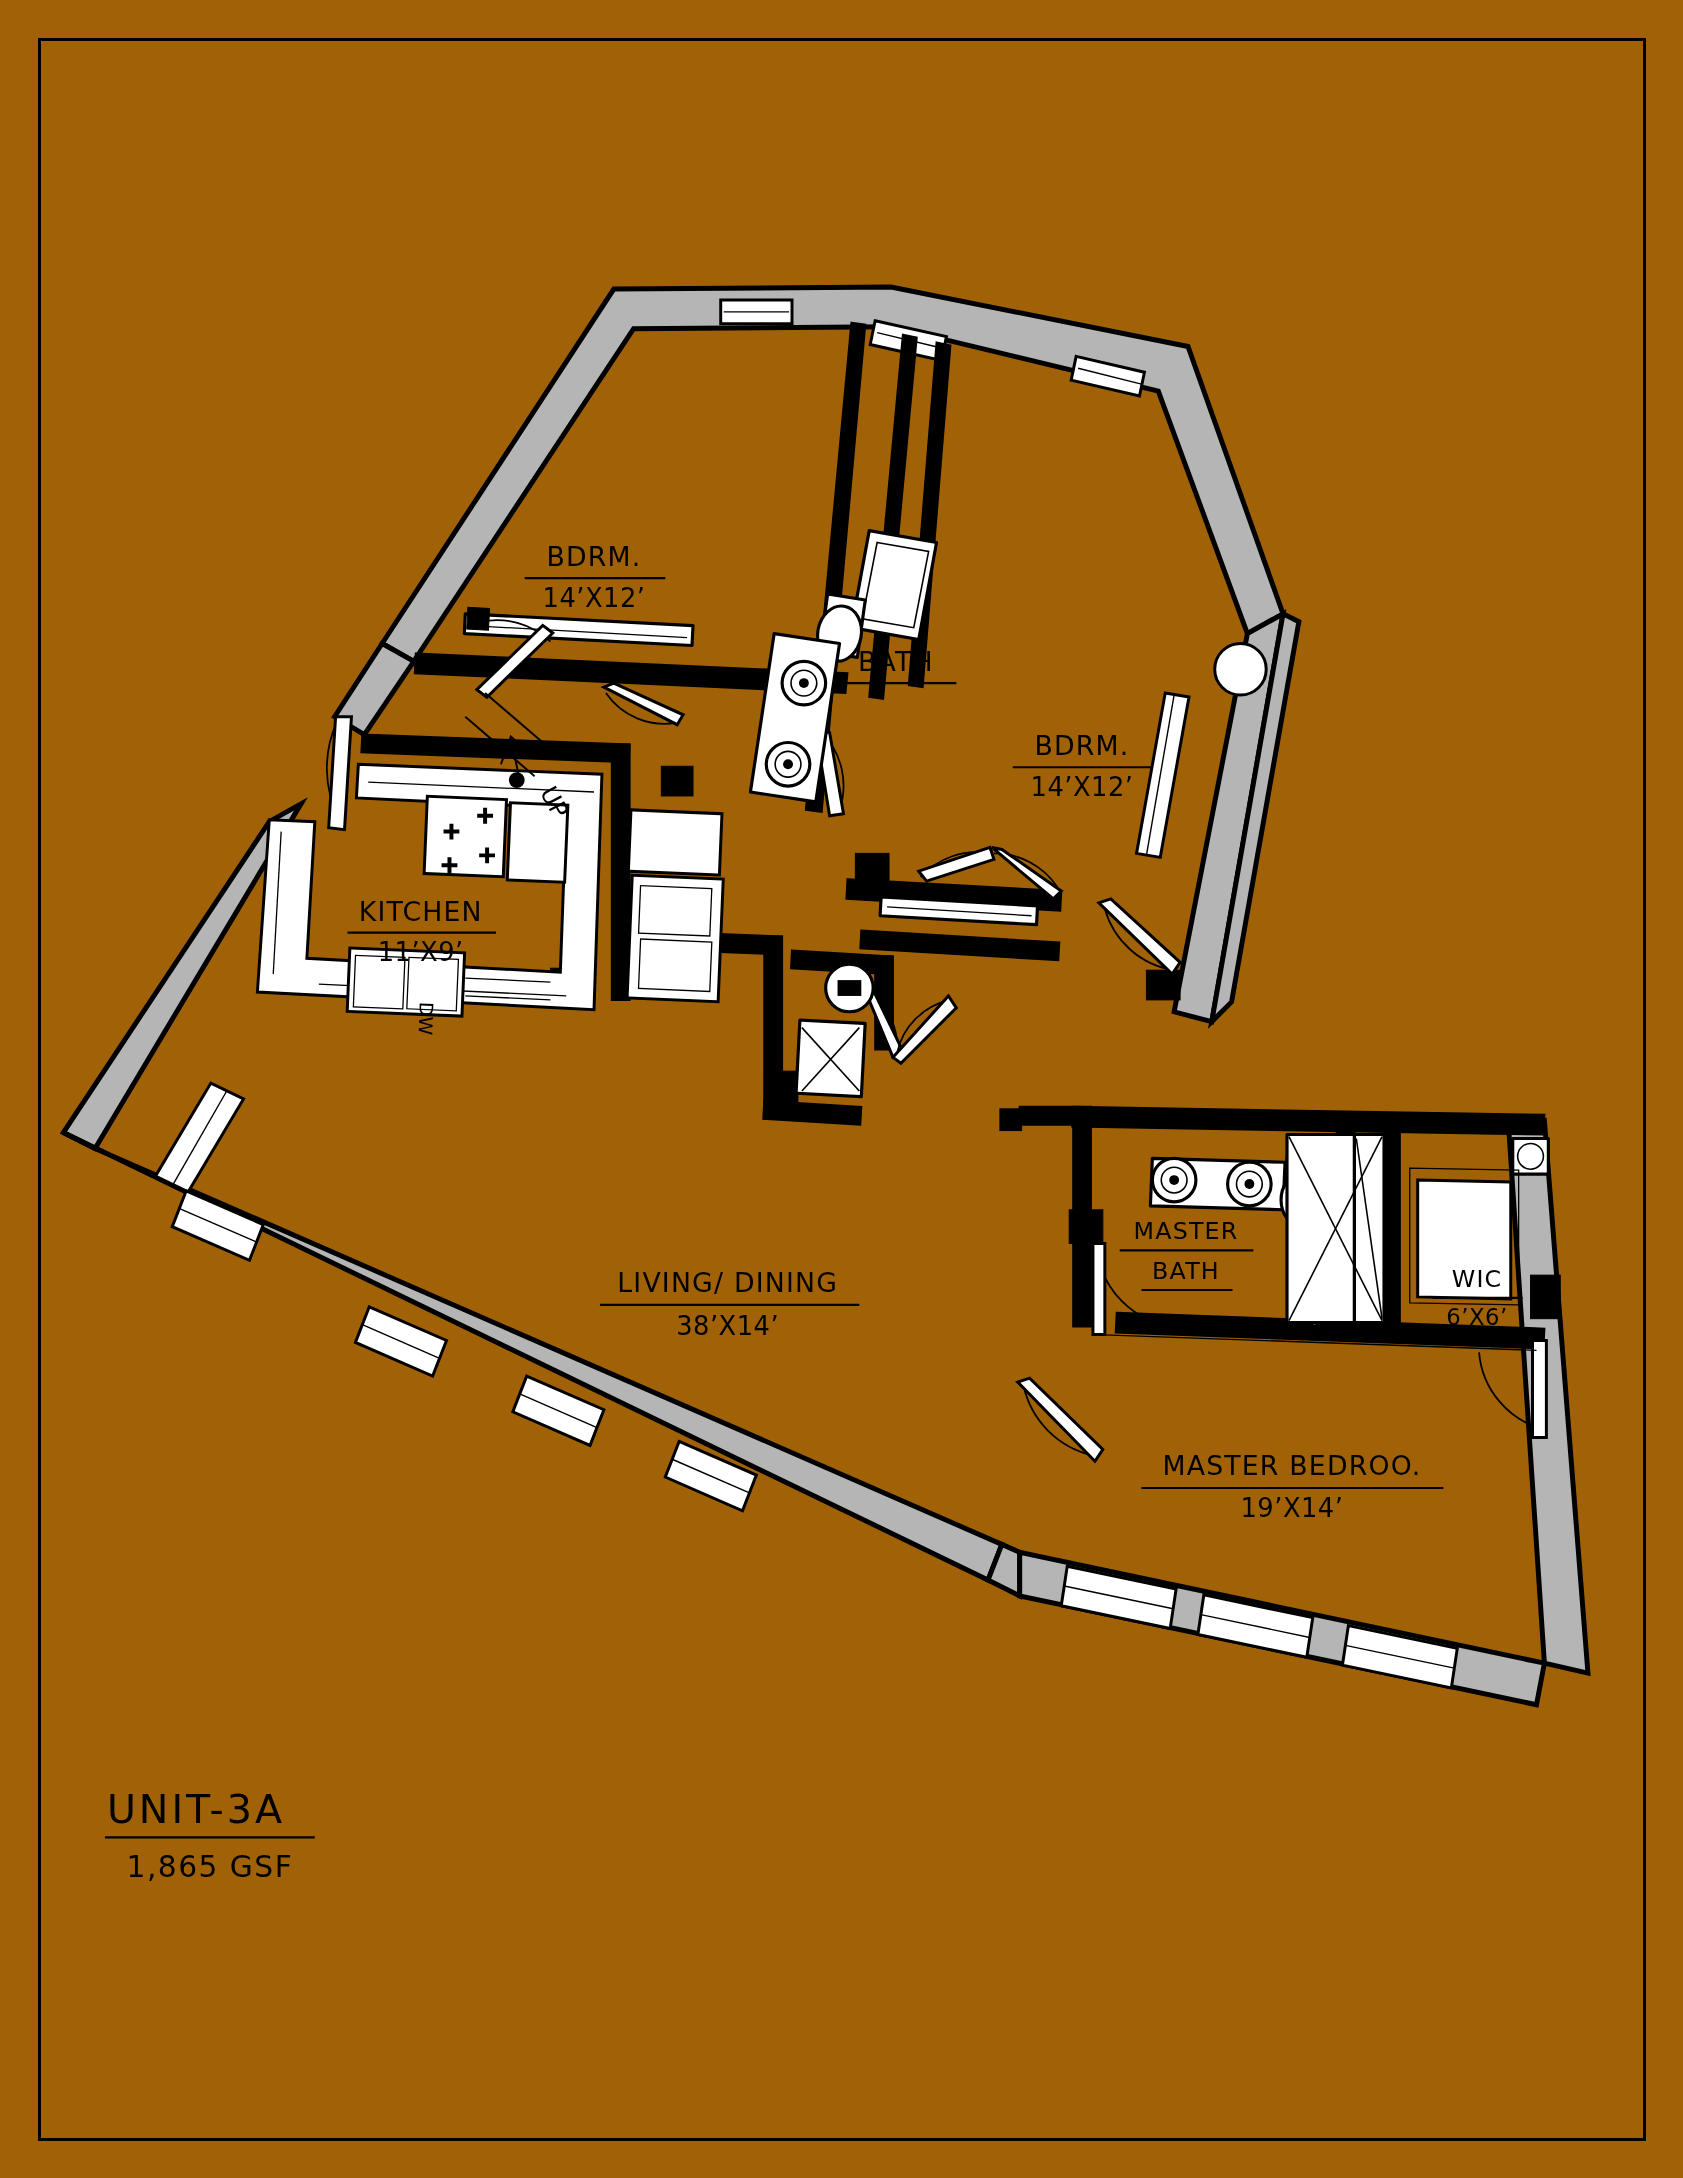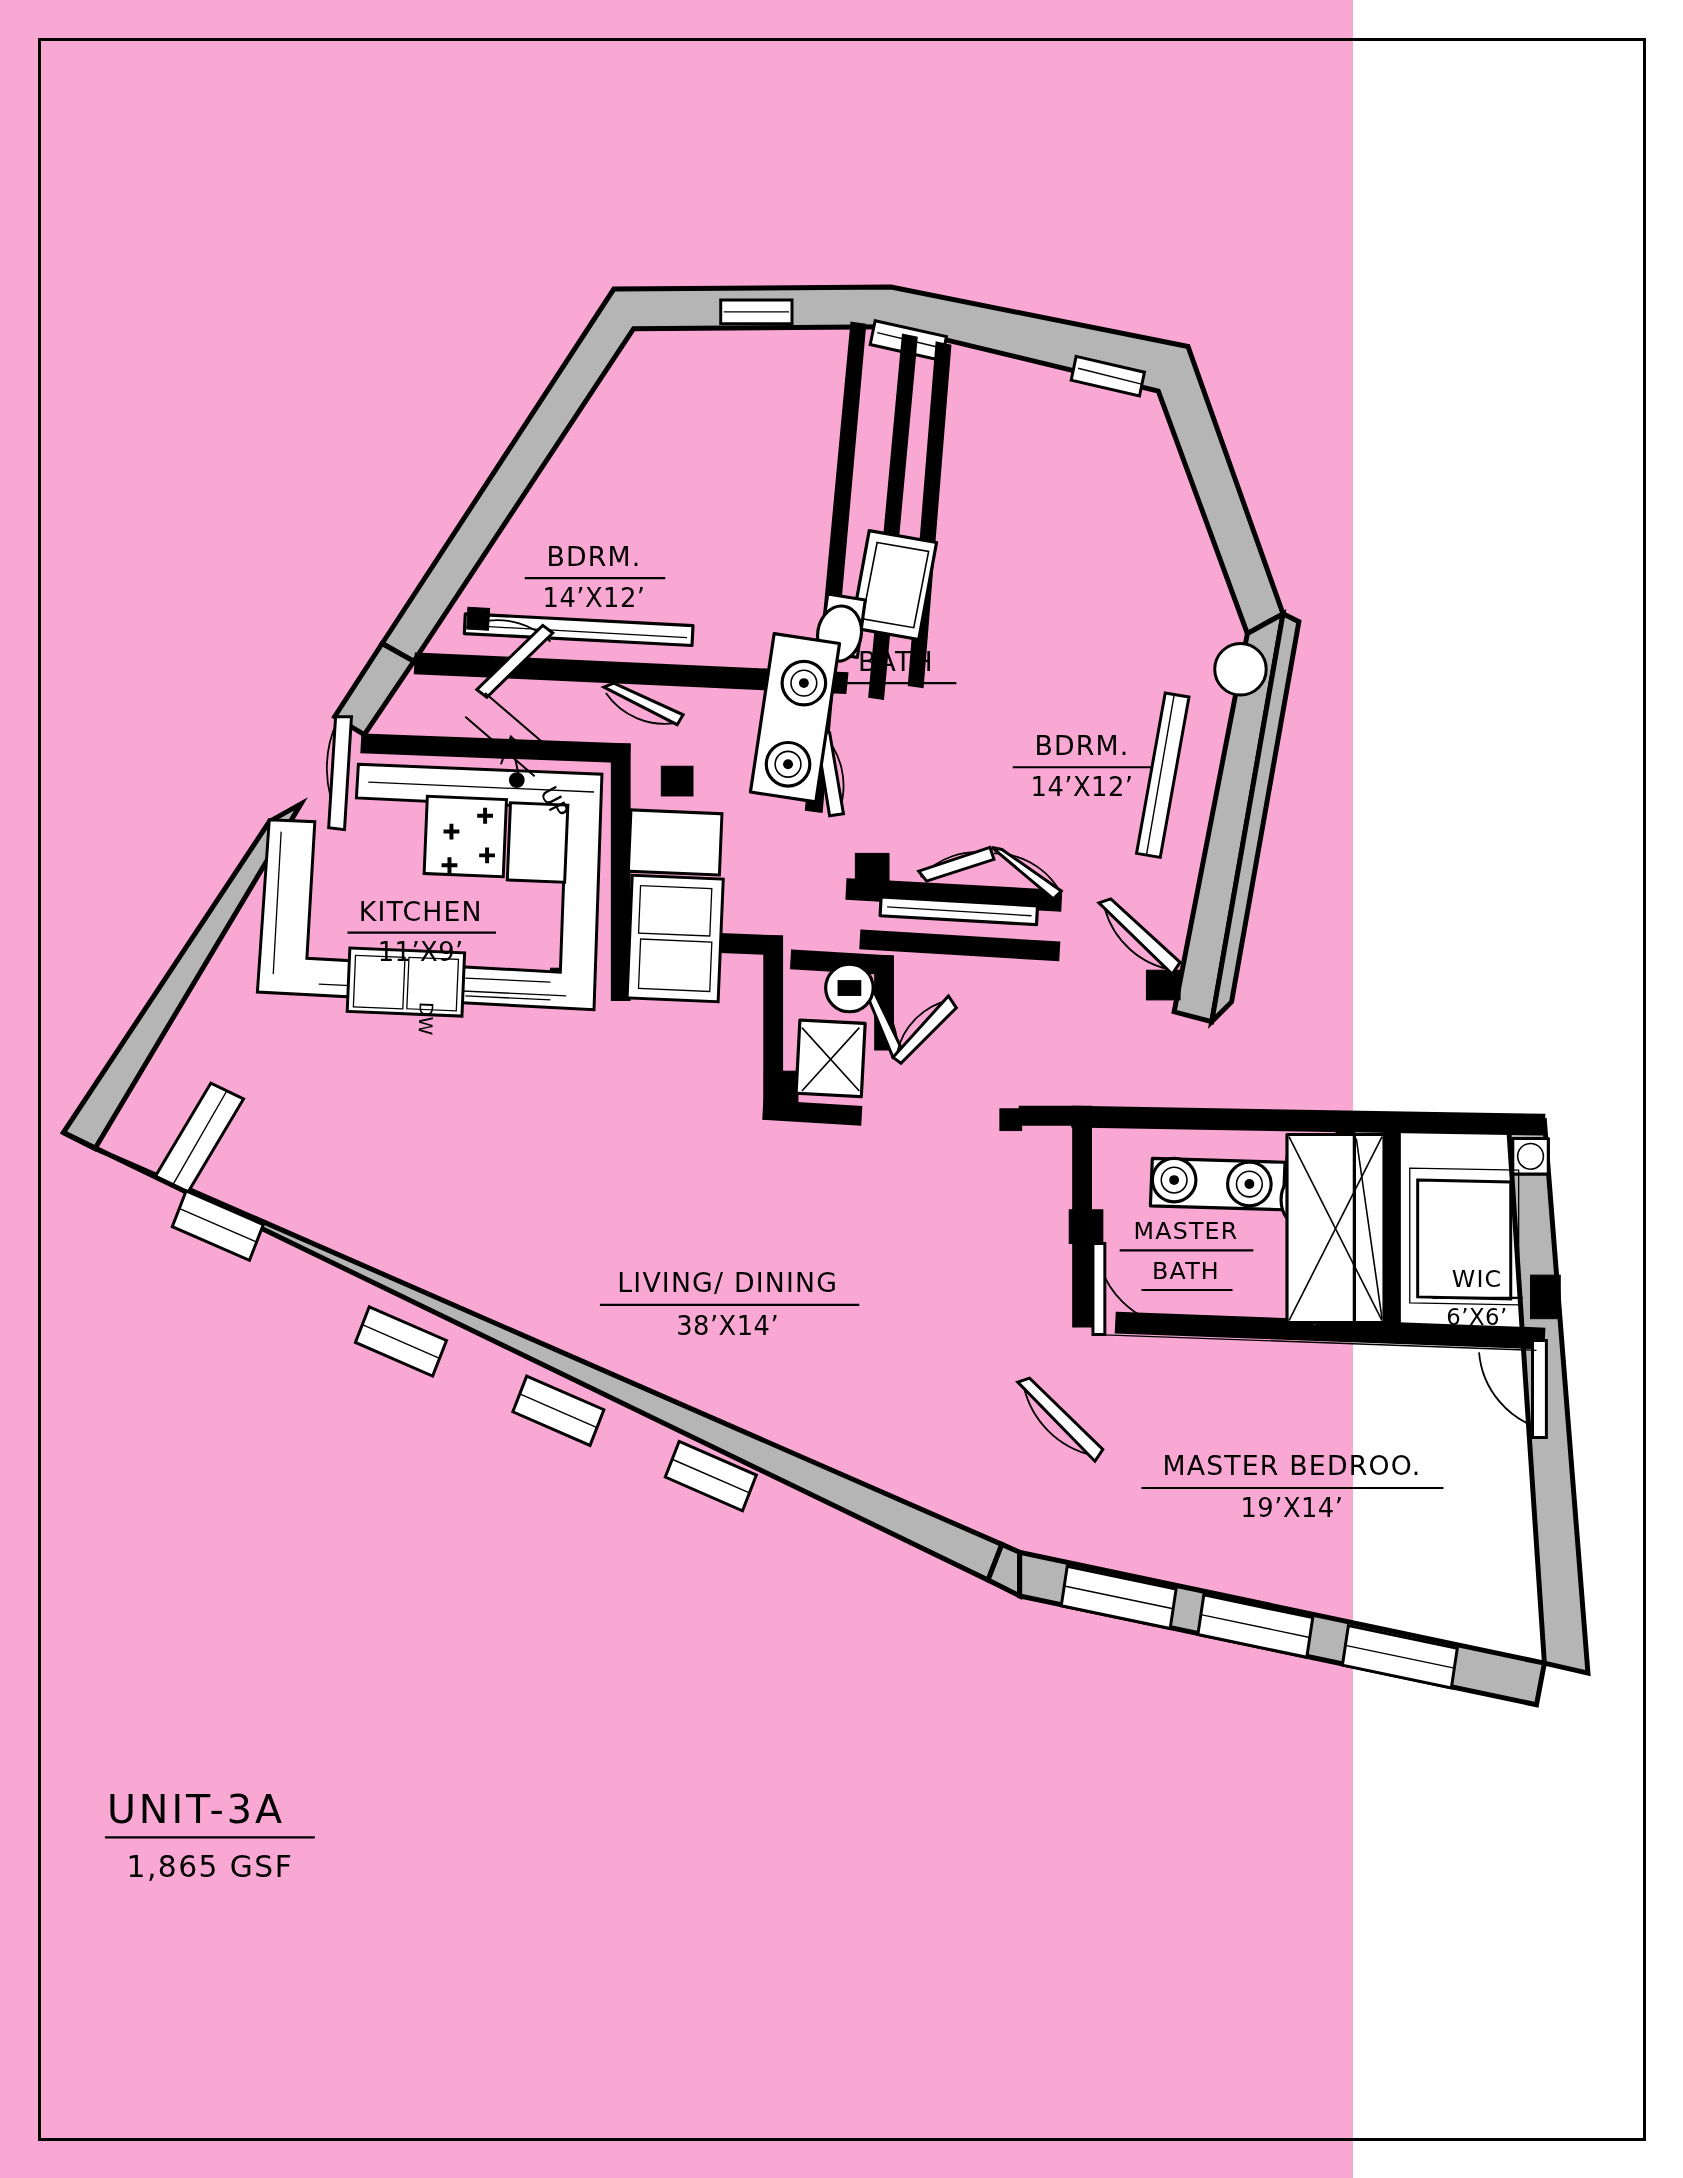--- a/index.html
+++ b/index.html
@@ -9,23 +9,23 @@
     background: #ffffff;
   }
   body {
     width: 1683px;
     height: 2178px;
     font-family: "Liberation Sans", sans-serif;
     overflow: hidden;
   }
   #sheet {
     position: relative;
-    width: 1353px;
+    width: 1683px;
     height: 2178px;
-    background: #f9a8d4;
+    background: #a16207;
   }
   #sheet-border {
     position: absolute;
     left: 38px;
     top: 38px;
     width: 1608px;
     height: 2103px;
     border: 3px solid #000000;
     box-sizing: border-box;
     pointer-events: none;

